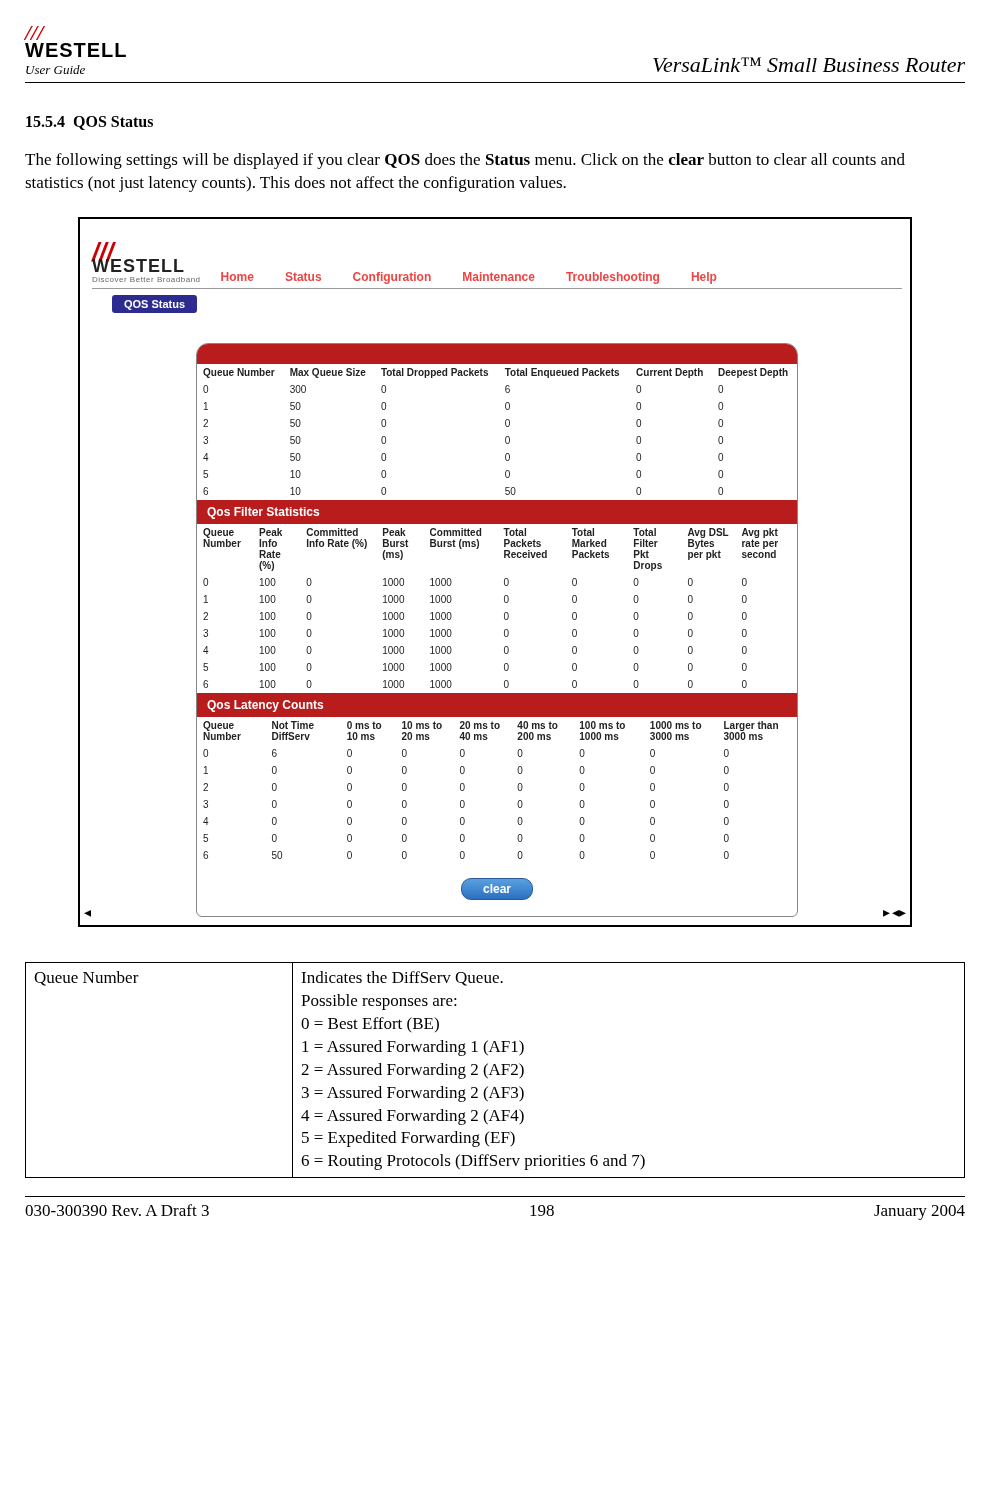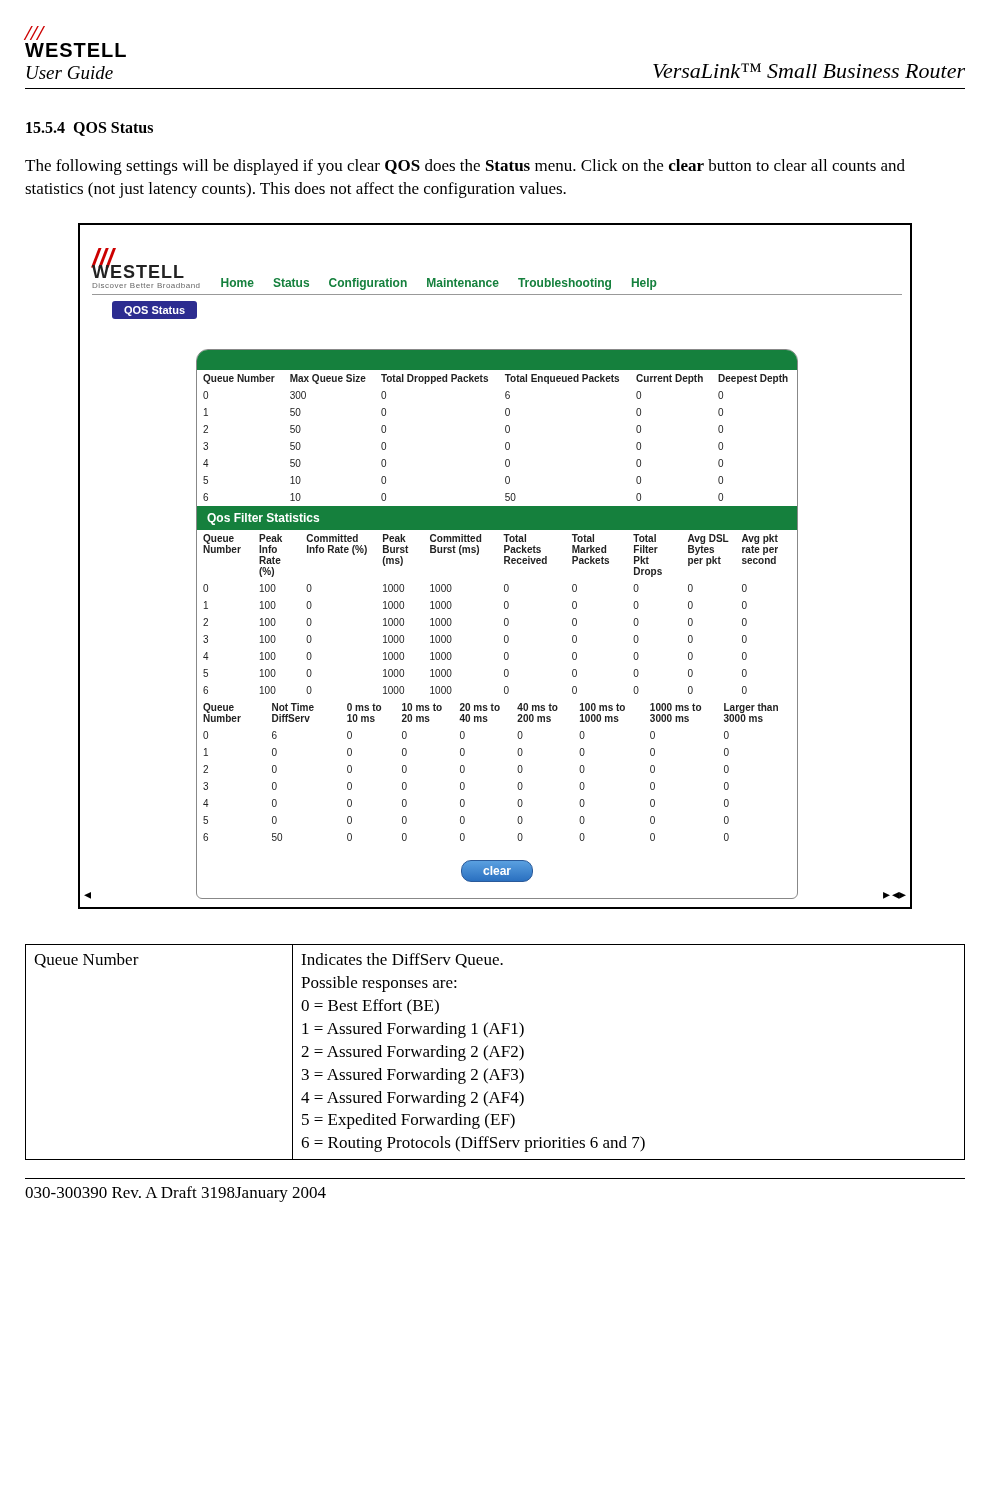--- a/index.html
+++ b/index.html
@@ -29,21 +29,21 @@
   }
   .brand-accent {
     height: 18px;
     width: 45px;
     margin-bottom: 2px;
     color: #c00;
     font-weight: bold;
     font-size: 22px;
     font-style: italic;
   }
-  .user-guide { font-style: italic; font-size: 19px; margin-top: 2px; }
+  .user-guide { font-style: italic; font-size: 13px; margin-top: 2px; }
   .product-name { font-style: italic; font-size: 22px; }
 
   
   .section-heading { font-weight: bold; font-size: 16px; margin: 0 0 18px 0; }
   .intro-para { font-size: 17px; line-height: 1.35; margin: 0 0 22px 0; }
 
   
   .shot-frame {
     width: 830px;
     margin: 0 auto 35px auto;
@@ -56,21 +56,21 @@
     display: flex;
     align-items: flex-end;
     gap: 20px;
     border-bottom: 1px solid #999;
     padding-bottom: 4px;
   }
   .ui-logo { display:flex; flex-direction:column; }
   .ui-logo .brand-accent { font-size: 26px; }
   .ui-logo .brand-logo { font-size: 18px; color: #222; }
   .ui-tagline { font-size: 8px; color: #666; letter-spacing: 0.5px; }
-  .ui-menu { display:flex; gap: 19px; font-size: 12px; font-weight:bold; color:#15803d; }
+  .ui-menu { display:flex; gap: 31px; font-size: 12px; font-weight:bold; color:#ef4444; }
   .ui-menu span { cursor: default; }
   .ui-tab {
     display: inline-block;
     background: #2c2c90;
     color: #fff;
     font-size: 11px;
     font-weight: bold;
     padding: 3px 12px;
     border-radius: 3px;
     margin: 6px 0 0 20px;
@@ -79,21 +79,21 @@
     width: 600px;
     margin: 30px auto 0 auto;
     background: #fff;
     border: 1px solid #888;
     border-radius: 12px 12px 6px 6px;
     overflow: hidden;
     font-size: 11px;
     color: #222;
   }
   .panel-headbar {
-    background: #15803d;
+    background: #b91c1c;
     color: #fff;
     font-weight: bold;
     font-size: 12px;
     padding: 5px 10px;
   }
   .panel table { border-collapse: collapse; width: 100%; }
   .panel th, .panel td {
     text-align: left;
     padding: 3px 6px;
     font-size: 10px;
@@ -128,21 +128,21 @@
     border-collapse: collapse;
     font-size: 17px;
     line-height: 1.35;
   }
   .desc-table td { border: 1px solid #000; padding: 4px 8px; vertical-align: top; }
   .desc-table td:first-child { width: 250px; }
 
   
   .page-footer {
     display: flex;
-    justify-content: flex-start;
+    justify-content: space-between;
     border-top: 1px solid #000;
     margin-top: 18px;
     padding-top: 4px;
     font-size: 17px;
   }
 </style>
 </head>
 <body>
 
 <div class="page-header">
@@ -353,20 +353,21 @@
               <td>1000</td>
               <td>0</td>
               <td>0</td>
               <td>0</td>
               <td>0</td>
               <td>0</td>
             </tr>
           </tbody>
       </table>
 
+      <div class="panel-headbar">Qos Latency Counts</div>
       <table>
         <tbody>
             <tr>
           <th>Queue Number</th>
           <th>Not Time DiffServ</th>
           <th>0 ms to 10 ms</th>
           <th>10 ms to 20 ms</th>
           <th>20 ms to 40 ms</th>
           <th>40 ms to 200 ms</th>
           <th>100 ms to 1000 ms</th>

